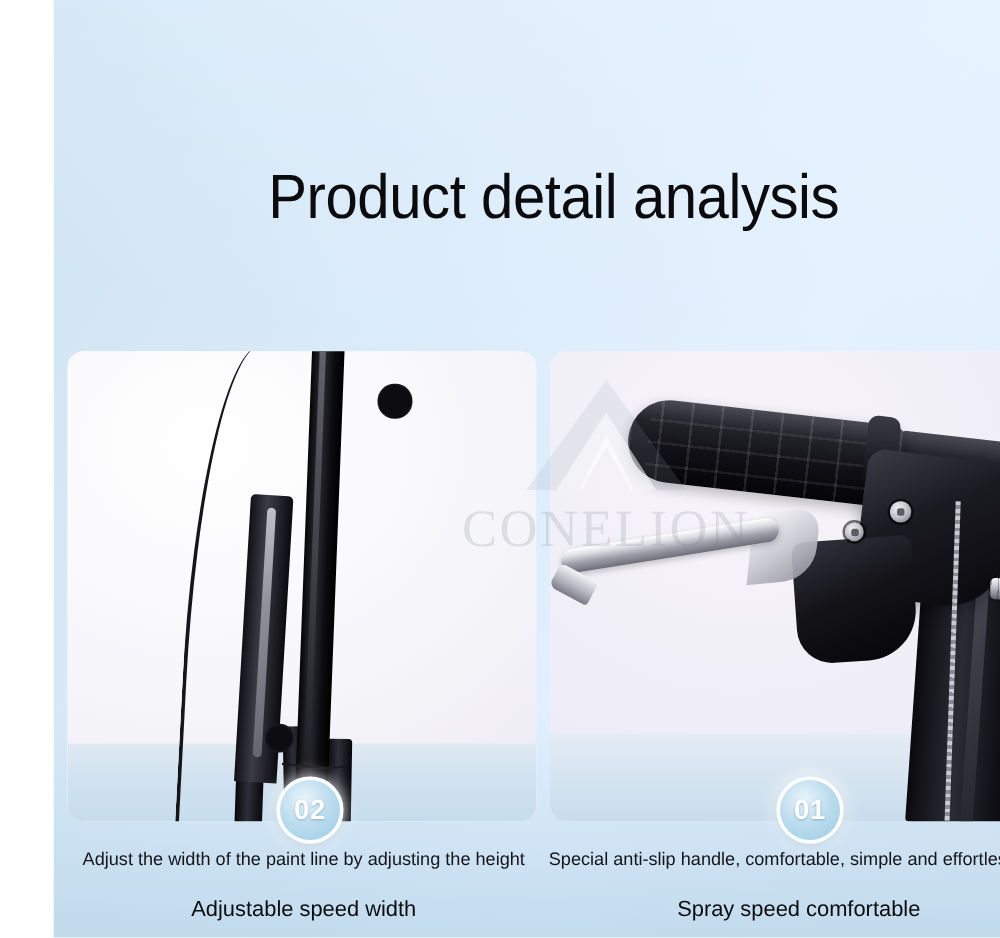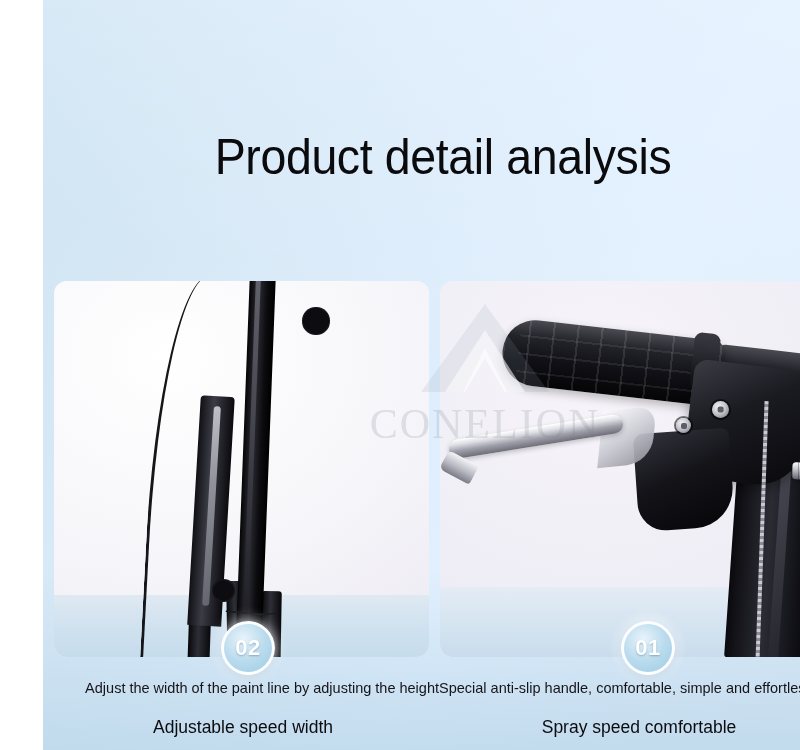--- a/index.html
+++ b/index.html
@@ -312,21 +312,20 @@
 
   
   .caption-block { position:absolute; z-index:6; text-align:center; }
   .cap-left  { left: 4px;   top: 678px; width: 392px; }
   .cap-right { left: 396px; top: 678px; width: 400px; }
   .cap-sub {
     font-size: 14.5px;
     line-height: 20px;
     color: #151519;
     white-space: nowrap;
-    text-align: right;
   }
   .cap-title {
     margin-top: 17px;
     font-size: 17.5px;
     line-height: 24px;
     color: #0c0c10;
   }
 </style>
 </head>
 <body>

